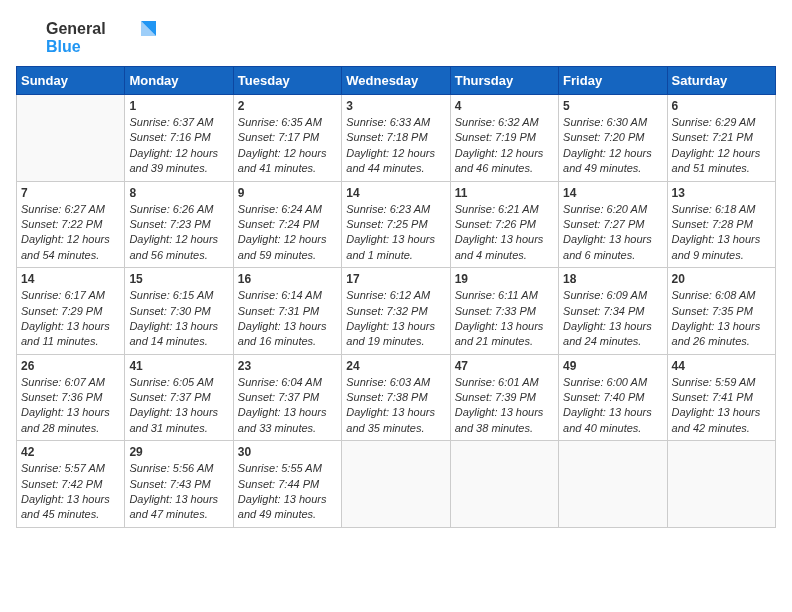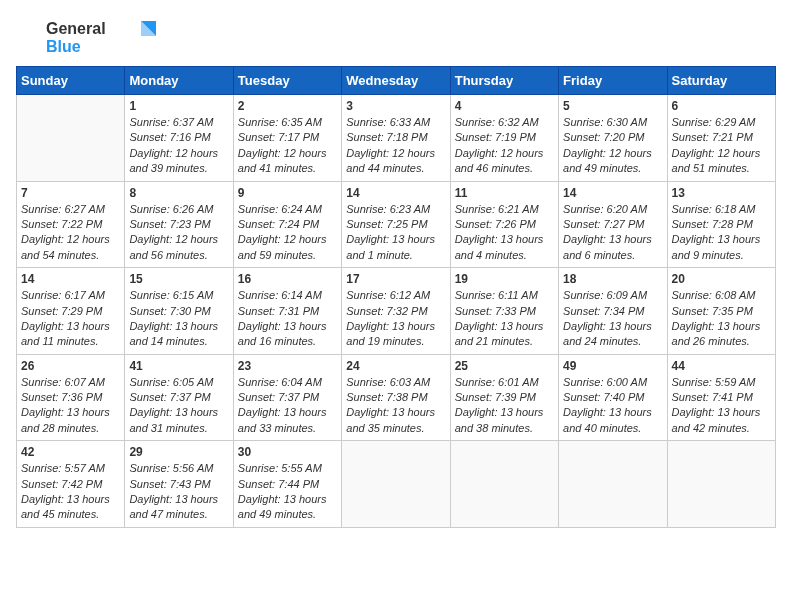--- a/index.html
+++ b/index.html
@@ -202,21 +202,21 @@
         </td>
         <td>
           <span class="day-num">23</span>
           <div class="day-info">Sunrise: 6:04 AM<br>Sunset: 7:37 PM<br>Daylight: 13 hours and 33 minutes.</div>
         </td>
         <td>
           <span class="day-num">24</span>
           <div class="day-info">Sunrise: 6:03 AM<br>Sunset: 7:38 PM<br>Daylight: 13 hours and 35 minutes.</div>
         </td>
         <td>
-          <span class="day-num">25</span>
+          <span class="day-num">47</span>
           <div class="day-info">Sunrise: 6:01 AM<br>Sunset: 7:39 PM<br>Daylight: 13 hours and 38 minutes.</div>
         </td>
         <td>
           <span class="day-num">49</span>
           <div class="day-info">Sunrise: 6:00 AM<br>Sunset: 7:40 PM<br>Daylight: 13 hours and 40 minutes.</div>
         </td>
         <td>
           <span class="day-num">44</span>
           <div class="day-info">Sunrise: 5:59 AM<br>Sunset: 7:41 PM<br>Daylight: 13 hours and 42 minutes.</div>
         </td>

